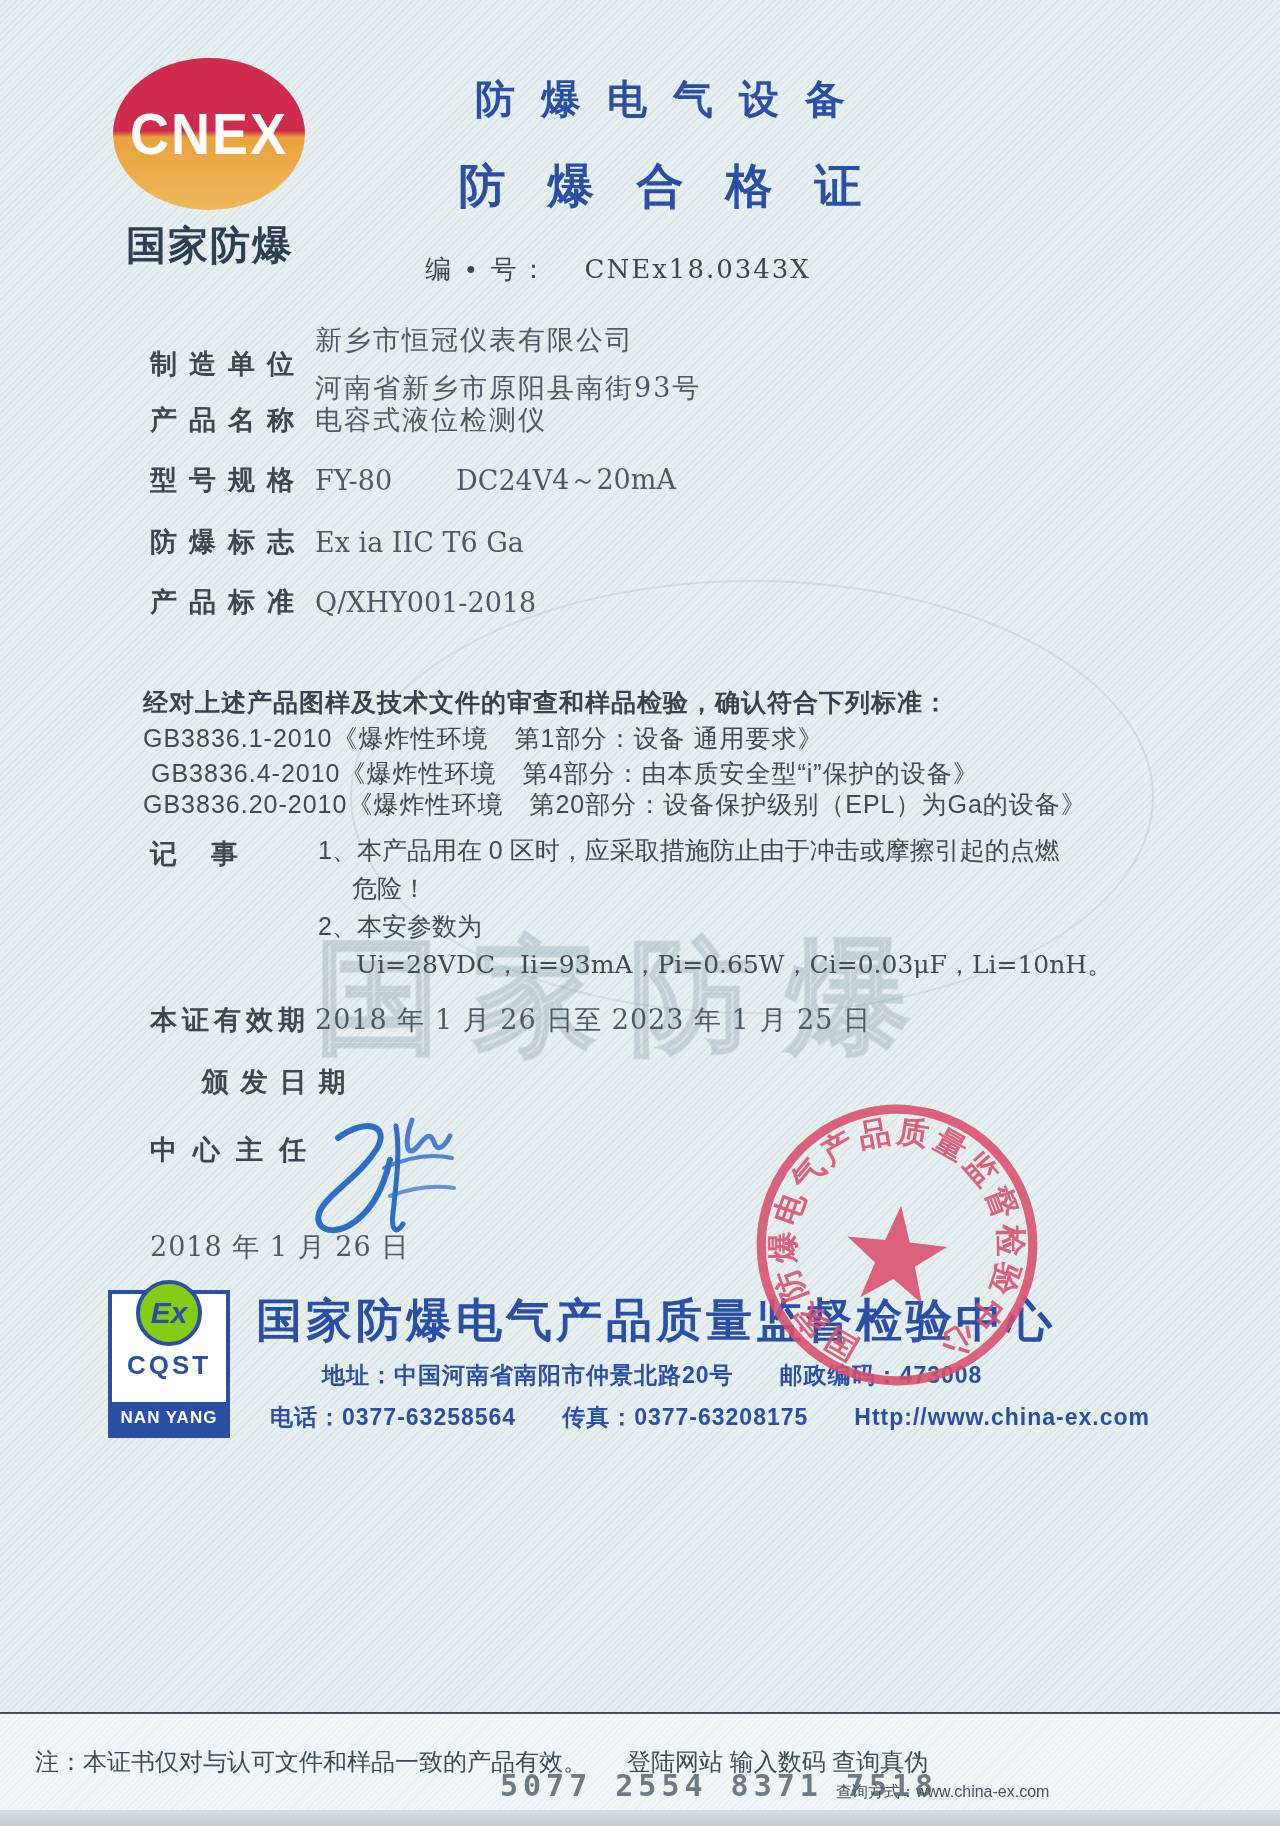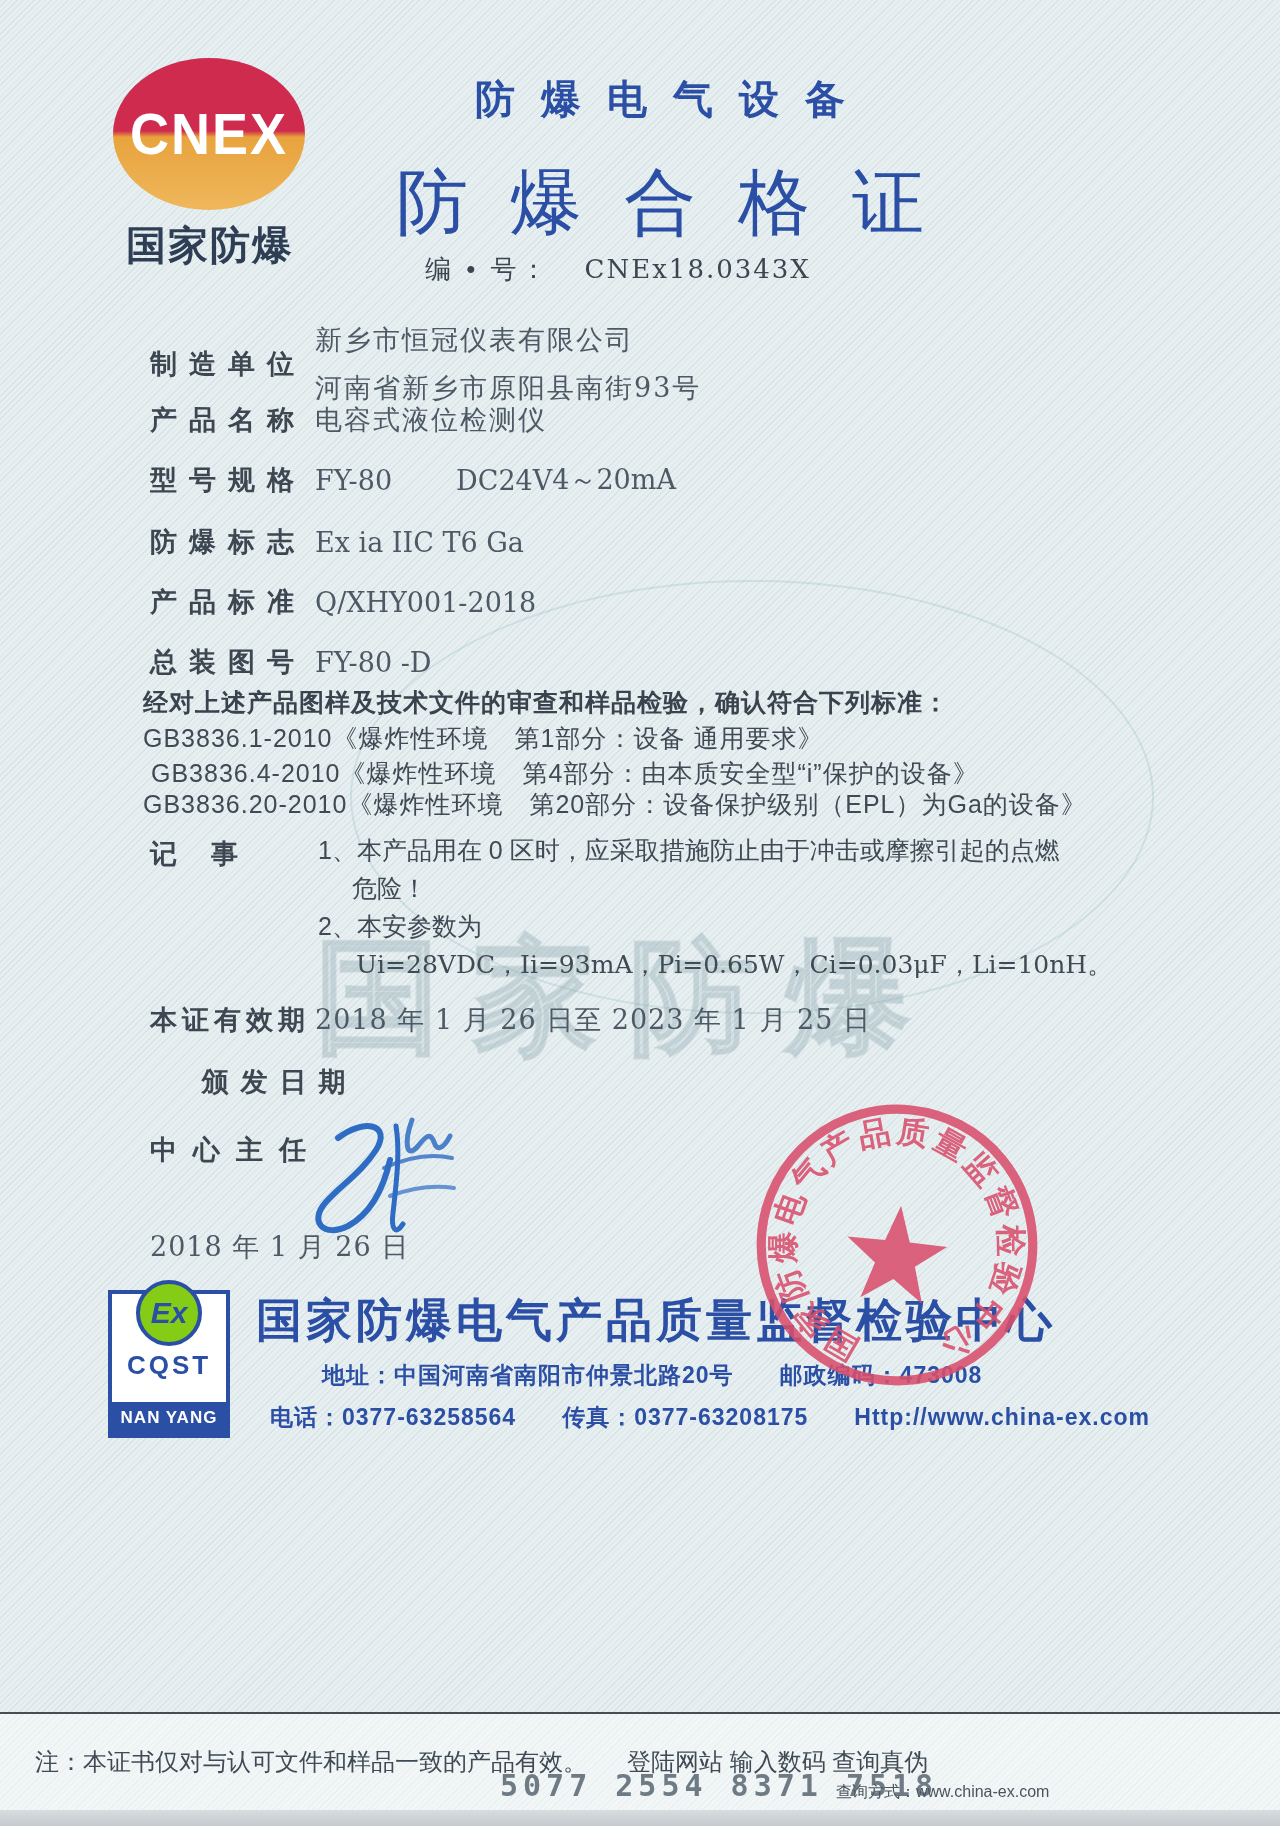--- a/index.html
+++ b/index.html
@@ -21,21 +21,21 @@
   .logo-ellipse{position:absolute;left:113px;top:58px;width:192px;height:152px;border-radius:50%;
     background:linear-gradient(180deg,#cf2b4e 0%,#cf2b4e 48%,#e8a33d 52%,#efb75c 100%);
     display:flex;align-items:center;justify-content:center;}
   .logo-ellipse span{color:#ffffff;font-size:54px;font-weight:bold;letter-spacing:2px;
     font-family:"Liberation Sans",sans-serif;transform:scaleY(1.05);}
   .logo-caption{position:absolute;left:105px;top:218px;width:210px;text-align:center;
     font-size:40px;font-weight:600;color:#2e3f55;letter-spacing:2px;}
   
   .title-block{position:absolute;left:320px;top:72px;width:680px;text-align:center;}
   .subtitle{font-size:40px;font-weight:bold;color:#2b4fa5;letter-spacing:26px;text-indent:26px;}
-  .title{margin-top:28px;font-size:72px;font-weight:normal;color:#2b4fa5;letter-spacing:42px;text-indent:42px;white-space:nowrap;}
+  .title{margin-top:28px;font-size:47px;font-weight:bold;color:#2b4fa5;letter-spacing:42px;text-indent:42px;white-space:nowrap;}
   .certno{position:absolute;left:425px;top:252px;font-size:26px;color:#3c4650;letter-spacing:4px;}
   .certno .val{margin-left:34px;font-family:"DejaVu Serif",serif;letter-spacing:2px;}
   
   .frow{position:absolute;left:150px;display:flex;align-items:center;}
   .flabel{width:165px;font-size:27px;font-weight:600;color:#3d4752;letter-spacing:12px;white-space:nowrap;flex:0 0 165px;}
   .fvalue{font-size:27px;color:#4d5a66;font-family:"DejaVu Serif",serif;white-space:nowrap;}
   .fvalue.cn{letter-spacing:2px;}
   .gap1{margin-left:64px;} .gap2{}
   .subline{margin-top:12px;}
   
@@ -121,24 +121,20 @@
   <div class="frow" style="top:524px;">
     <div class="flabel">防爆标志</div>
     <div class="fvalue">Ex ia IIC T6 Ga</div>
   </div>
 
   <div class="frow" style="top:584px;">
     <div class="flabel">产品标准</div>
     <div class="fvalue">Q/XHY001-2018</div>
   </div>
 
-  <div class="frow" style="top:644px;">
-    <div class="flabel">总装图号</div>
-    <div class="fvalue">FY-80 -D</div>
-  </div>
 
   <div class="std b" style="top:686px;">经对上述产品图样及技术文件的审查和样品检验，确认符合下列标准：</div>
   <div class="std" style="top:722px;">GB3836.1-2010《爆炸性环境　第1部分：设备 通用要求》</div>
   <div class="std" style="top:757px;margin-left:8px;">GB3836.4-2010《爆炸性环境　第4部分：由本质安全型“i”保护的设备》</div>
   <div class="std" style="top:788px;">GB3836.20-2010《爆炸性环境　第20部分：设备保护级别（EPL）为Ga的设备》</div>
 
   <div class="note-label">记事</div>
   <div class="note" style="left:318px;top:834px;">
     <span>1、</span><span>本产品用在 0 区时，应采取措施防止由于冲击或摩擦引起的点燃</span>
   </div>

